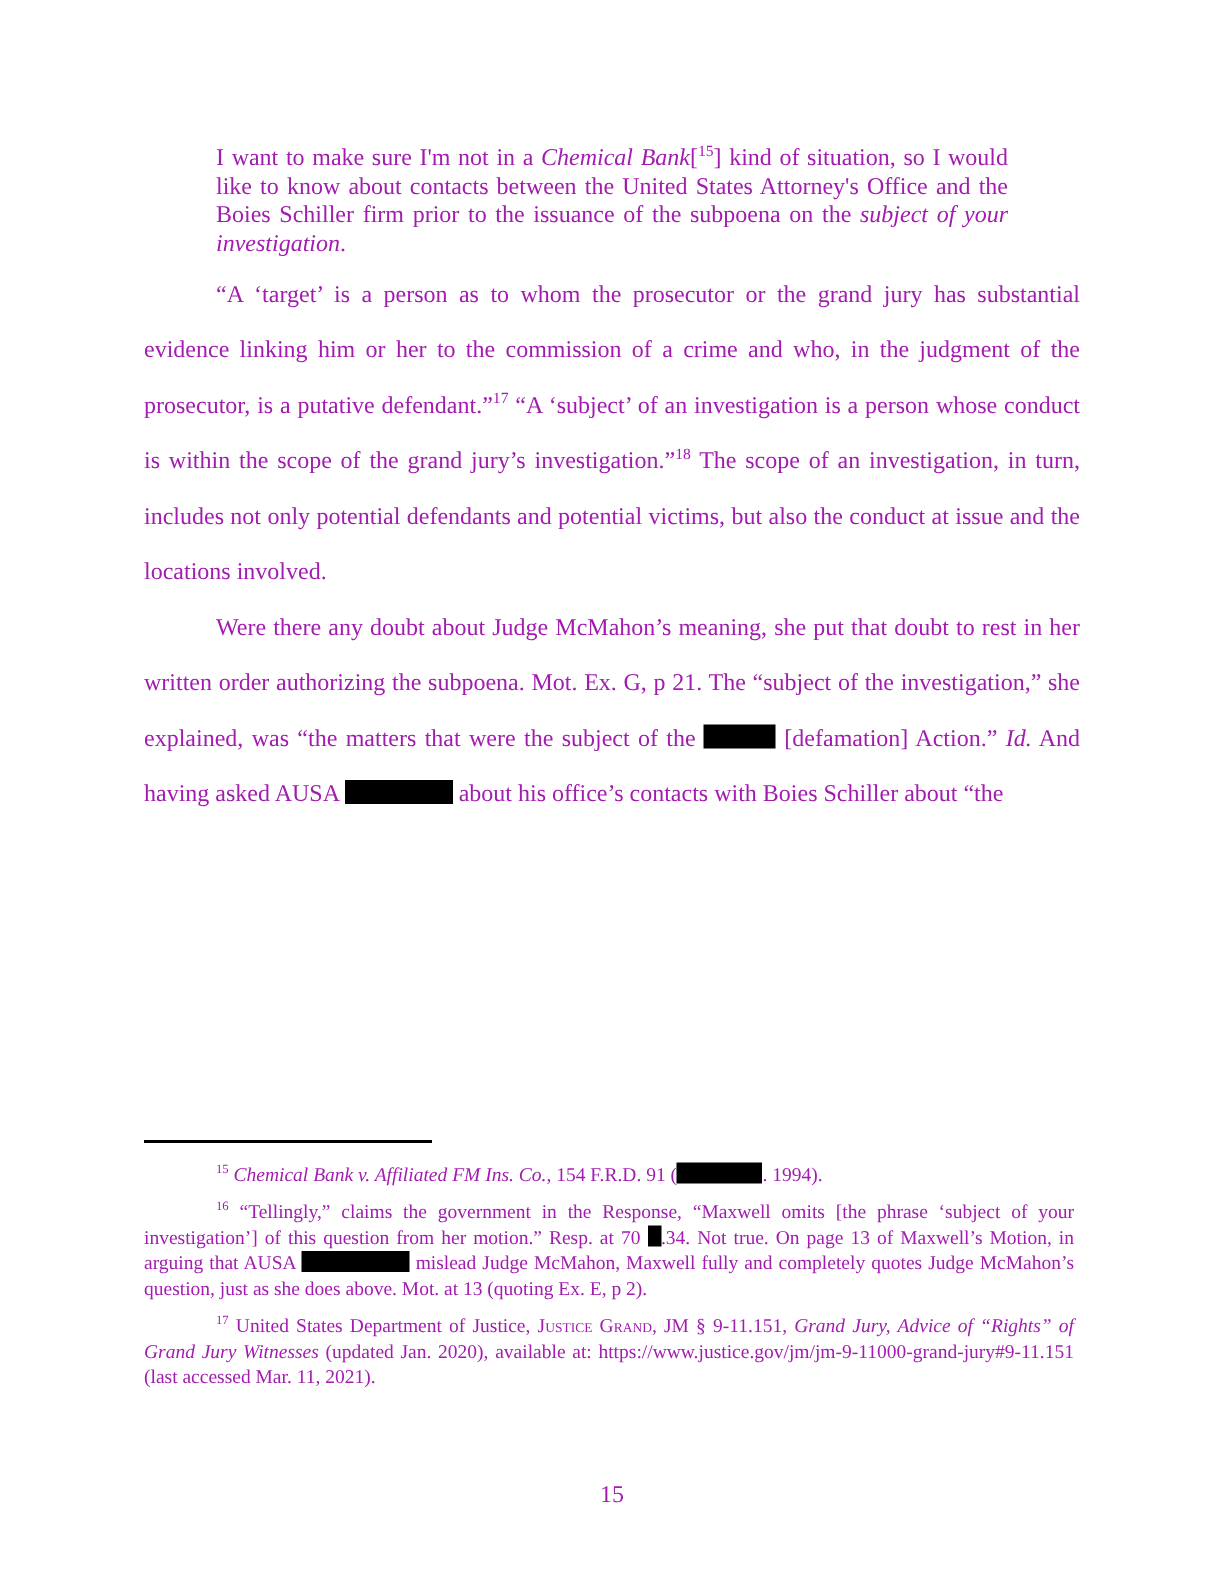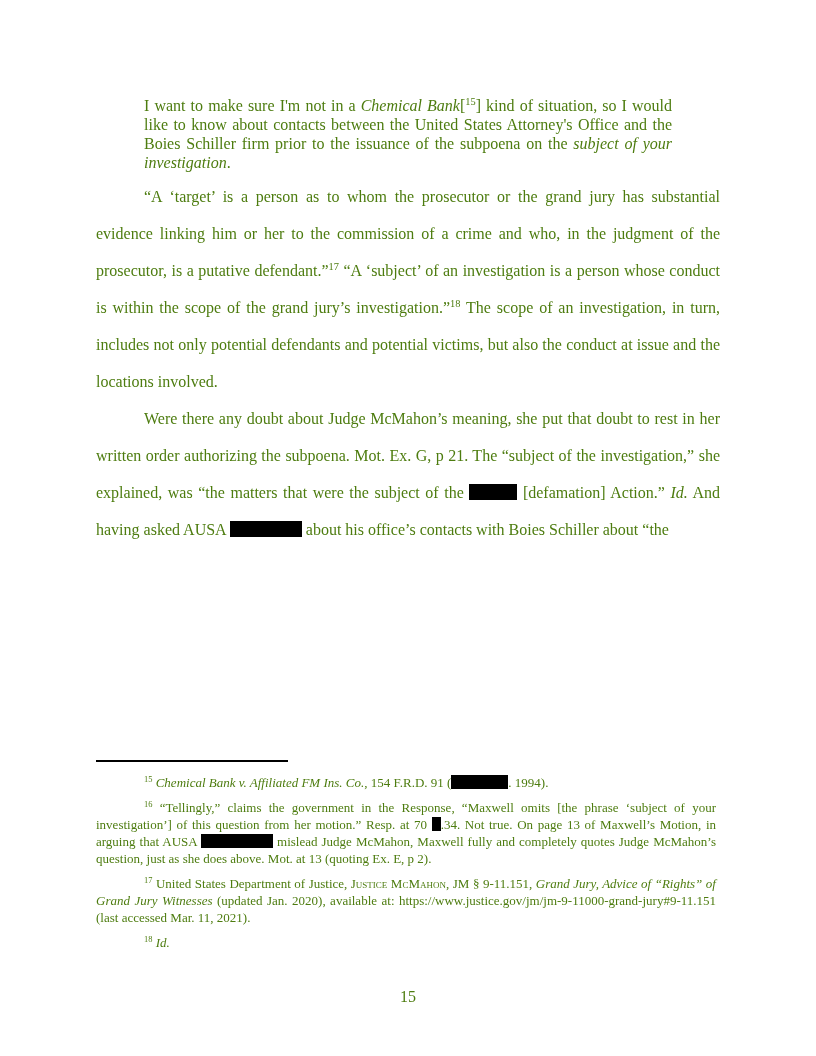--- a/index.html
+++ b/index.html
@@ -1,21 +1,21 @@
 <!DOCTYPE html>
 <html><head>
 <meta charset="utf-8">
 <style>
   html, body { margin: 0; padding: 0; background: #ffffff; }
   .page {
     position: relative;
     width: 816px;
     height: 1056px;
     background: #ffffff;
-    color: #4d7c0f;
+    color: #a21caf;
     font-family: "Liberation Serif", serif;
     overflow: hidden;
   }
   .bq {
     position: absolute;
     left: 144px;
     width: 528px;
     top: 96px;
     font-size: 16px;
     line-height: 19px;
@@ -80,19 +80,18 @@
 
   <div class="body-text">
     <p><span>“A ‘target’ is a person as to whom the prosecutor or the grand jury has substantial evidence linking him or her to the commission of a crime and who, in the judgment of the prosecutor, is a putative defendant.”</span><sup>17</sup><span> “A ‘subject’ of an investigation is a person whose conduct is within the scope of the grand jury’s investigation.”</span><sup>18</sup><span> The scope of an investigation, in turn, includes not only potential defendants and potential victims, but also the conduct at issue and the locations involved.</span></p>
     <p><span>Were there any doubt about Judge McMahon’s meaning, she put that doubt to rest in her written order authorizing the subpoena. Mot. Ex. G, p 21. The “subject of the investigation,” she explained, was “the matters that were the subject of the </span><span class="redact" style="width: 48px;"></span><span> [defamation] Action.” </span><span class="i">Id.</span><span> And having asked AUSA </span><span class="redact" style="width: 72px;"></span><span> about his office’s contacts with Boies Schiller about “the</span></p>
   </div>
 
   <div class="fn-section">
     <div class="fn-sep"></div>
     <div class="fn"><sup>15</sup><span> </span><span class="i">Chemical Bank v. Affiliated FM Ins. Co.</span><span>, 154 F.R.D. 91 (</span><span class="redact" style="width: 57px;"></span><span>. 1994).</span></div>
     <div class="fn"><sup>16</sup><span> “Tellingly,” claims the government in the Response, “Maxwell omits [the phrase ‘subject of your investigation’] of this question from her motion.” Resp. at 70 </span><span class="redact" style="width: 9px;"></span><span>.34. Not true. On page 13 of Maxwell’s Motion, in arguing that AUSA </span><span class="redact" style="width: 72px;"></span><span> mislead Judge McMahon, Maxwell fully and completely quotes Judge McMahon’s question, just as she does above. Mot. at 13 (quoting Ex. E, p 2).</span></div>
-    <div class="fn"><sup>17</sup><span> United States Department of Justice, </span><span class="sc">Justice McMahon</span><span>, JM § 9-11.151, </span><span class="i">Grand Jury, Advice of “Rights” of Grand Jury Witnesses</span><span> (updated Jan. 2020), available at: https://www.justice.gov/jm/jm-9-11000-grand-jury#9-11.151 (last accessed Mar. 11, 2021).</span></div>
-    <div class="fn"><sup>18</sup><span> </span><span class="i">Id.</span></div>
+    <div class="fn"><sup>17</sup><span> United States Department of Justice, </span><span class="sc">Justice Grand</span><span>, JM § 9-11.151, </span><span class="i">Grand Jury, Advice of “Rights” of Grand Jury Witnesses</span><span> (updated Jan. 2020), available at: https://www.justice.gov/jm/jm-9-11000-grand-jury#9-11.151 (last accessed Mar. 11, 2021).</span></div>
   </div>
 
   <div class="page-number">15</div>
 
 </div>
 
 </body></html>

